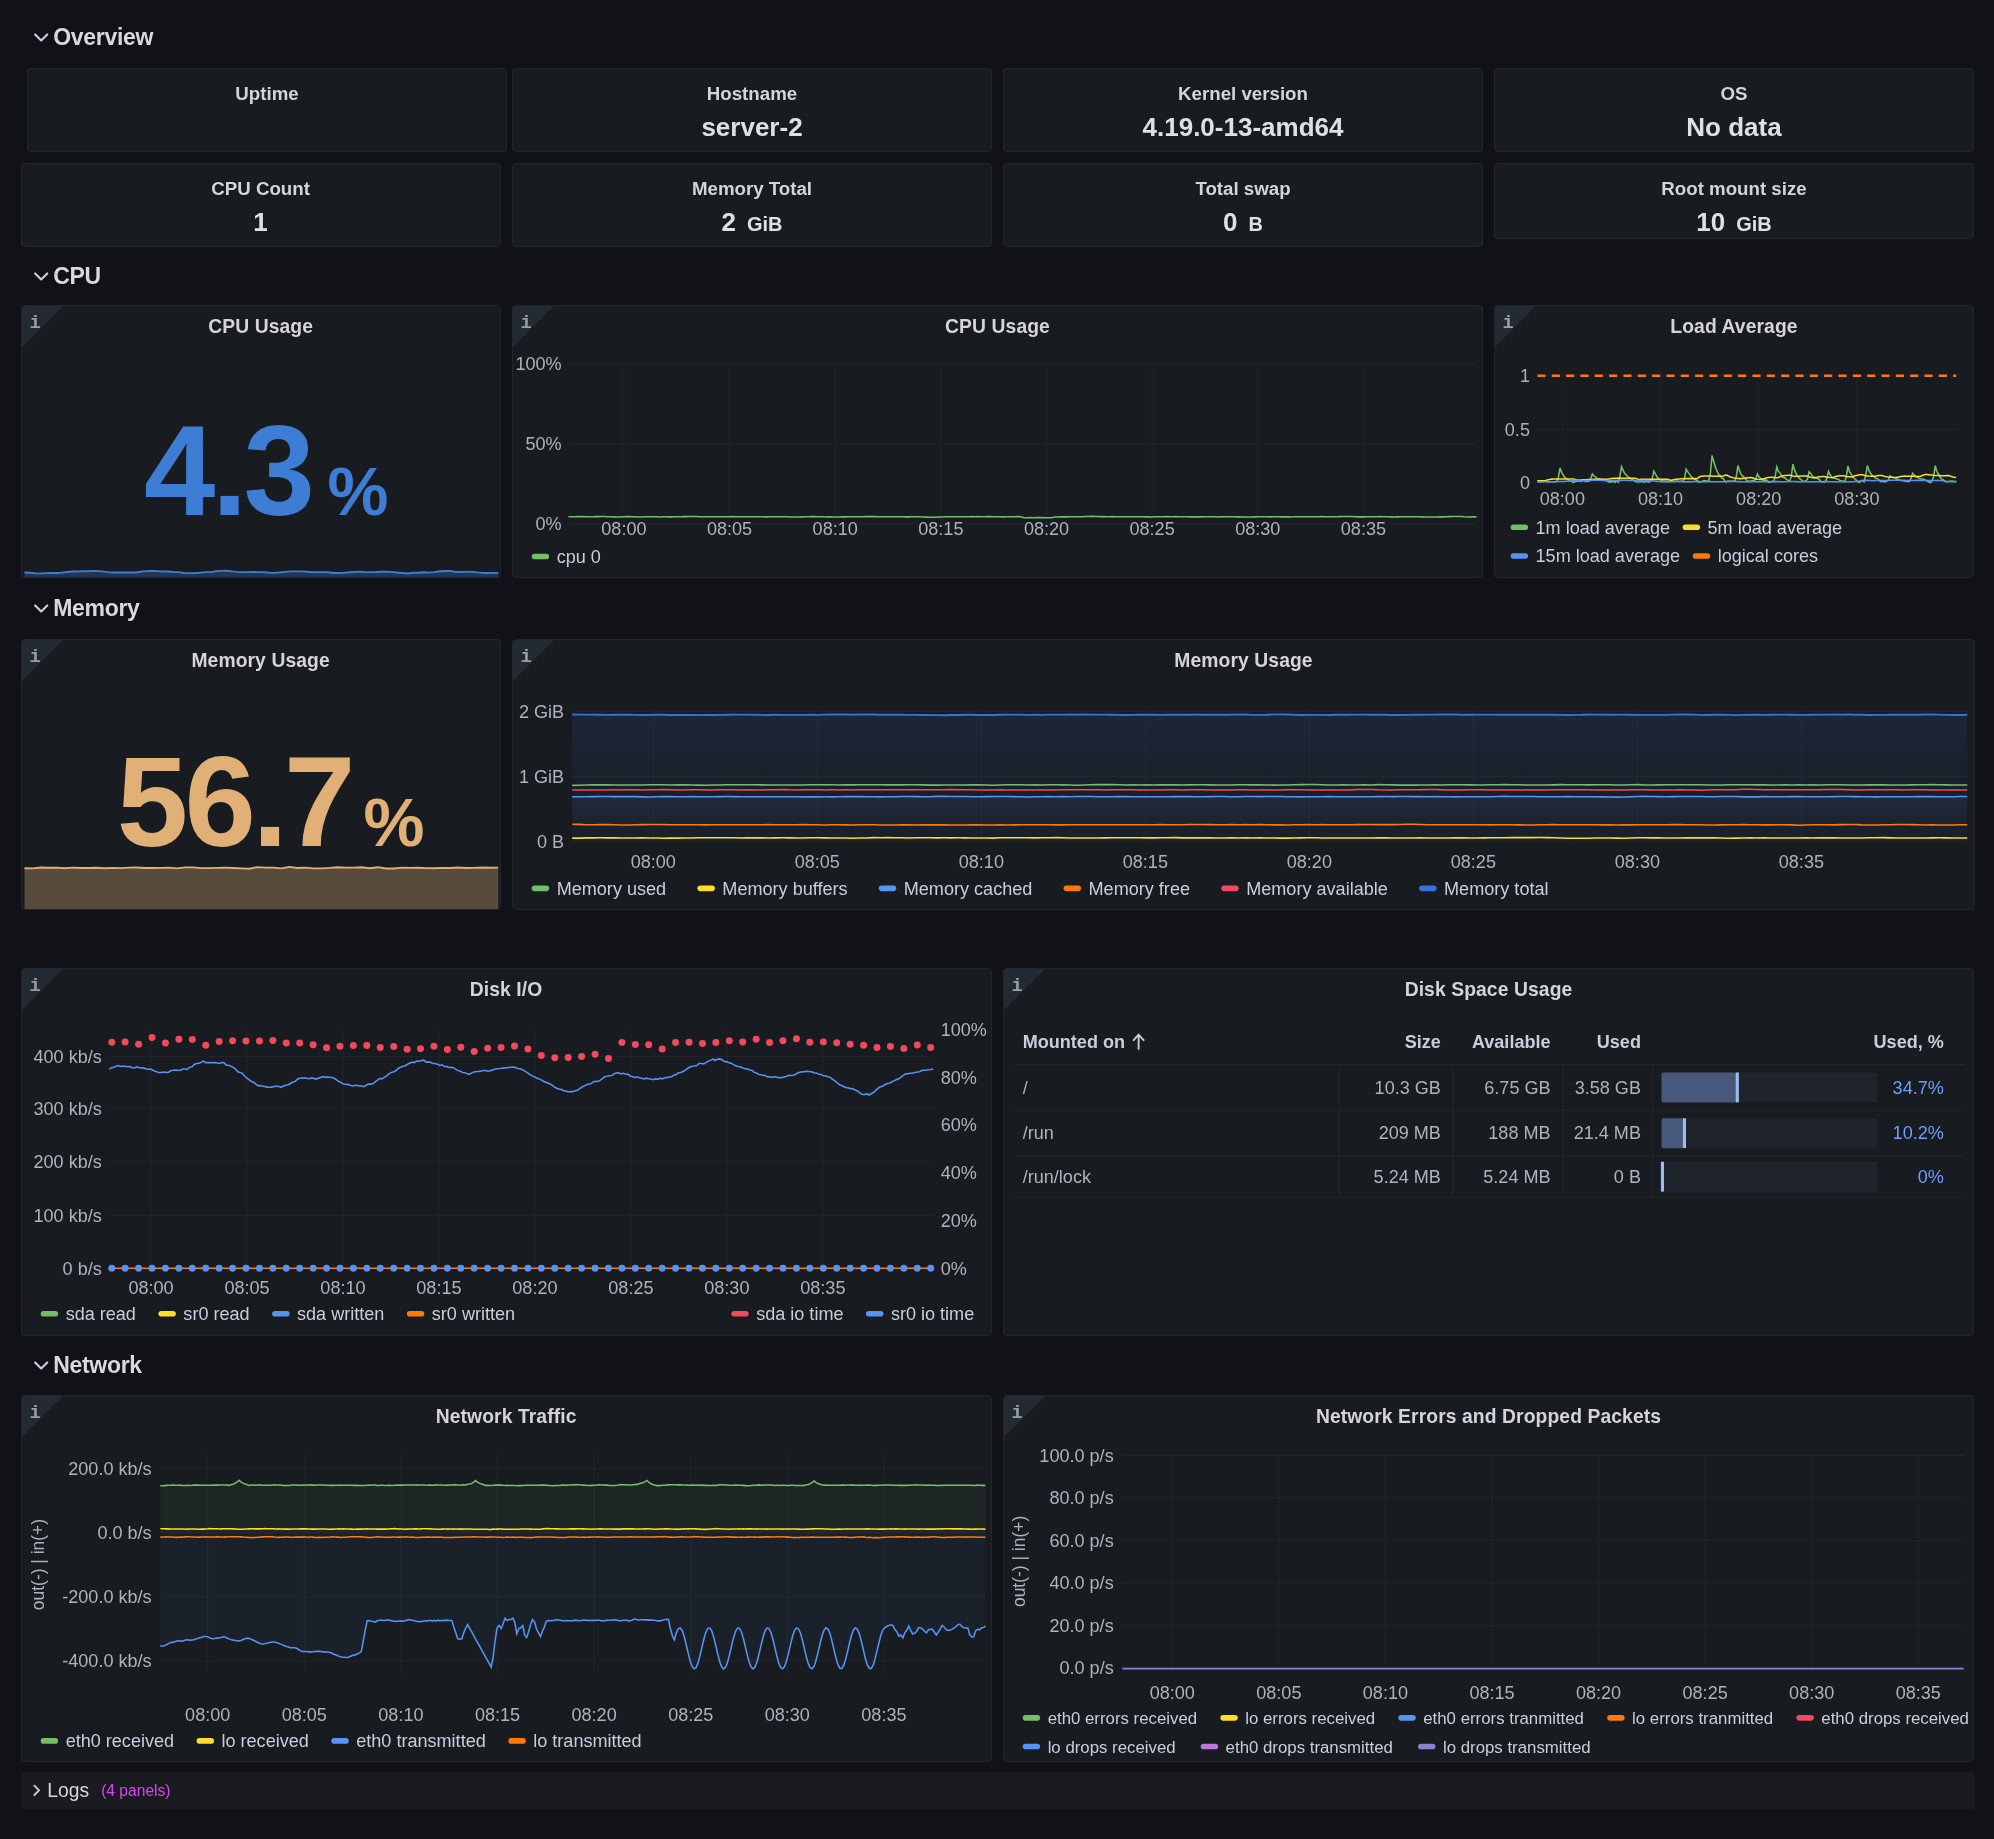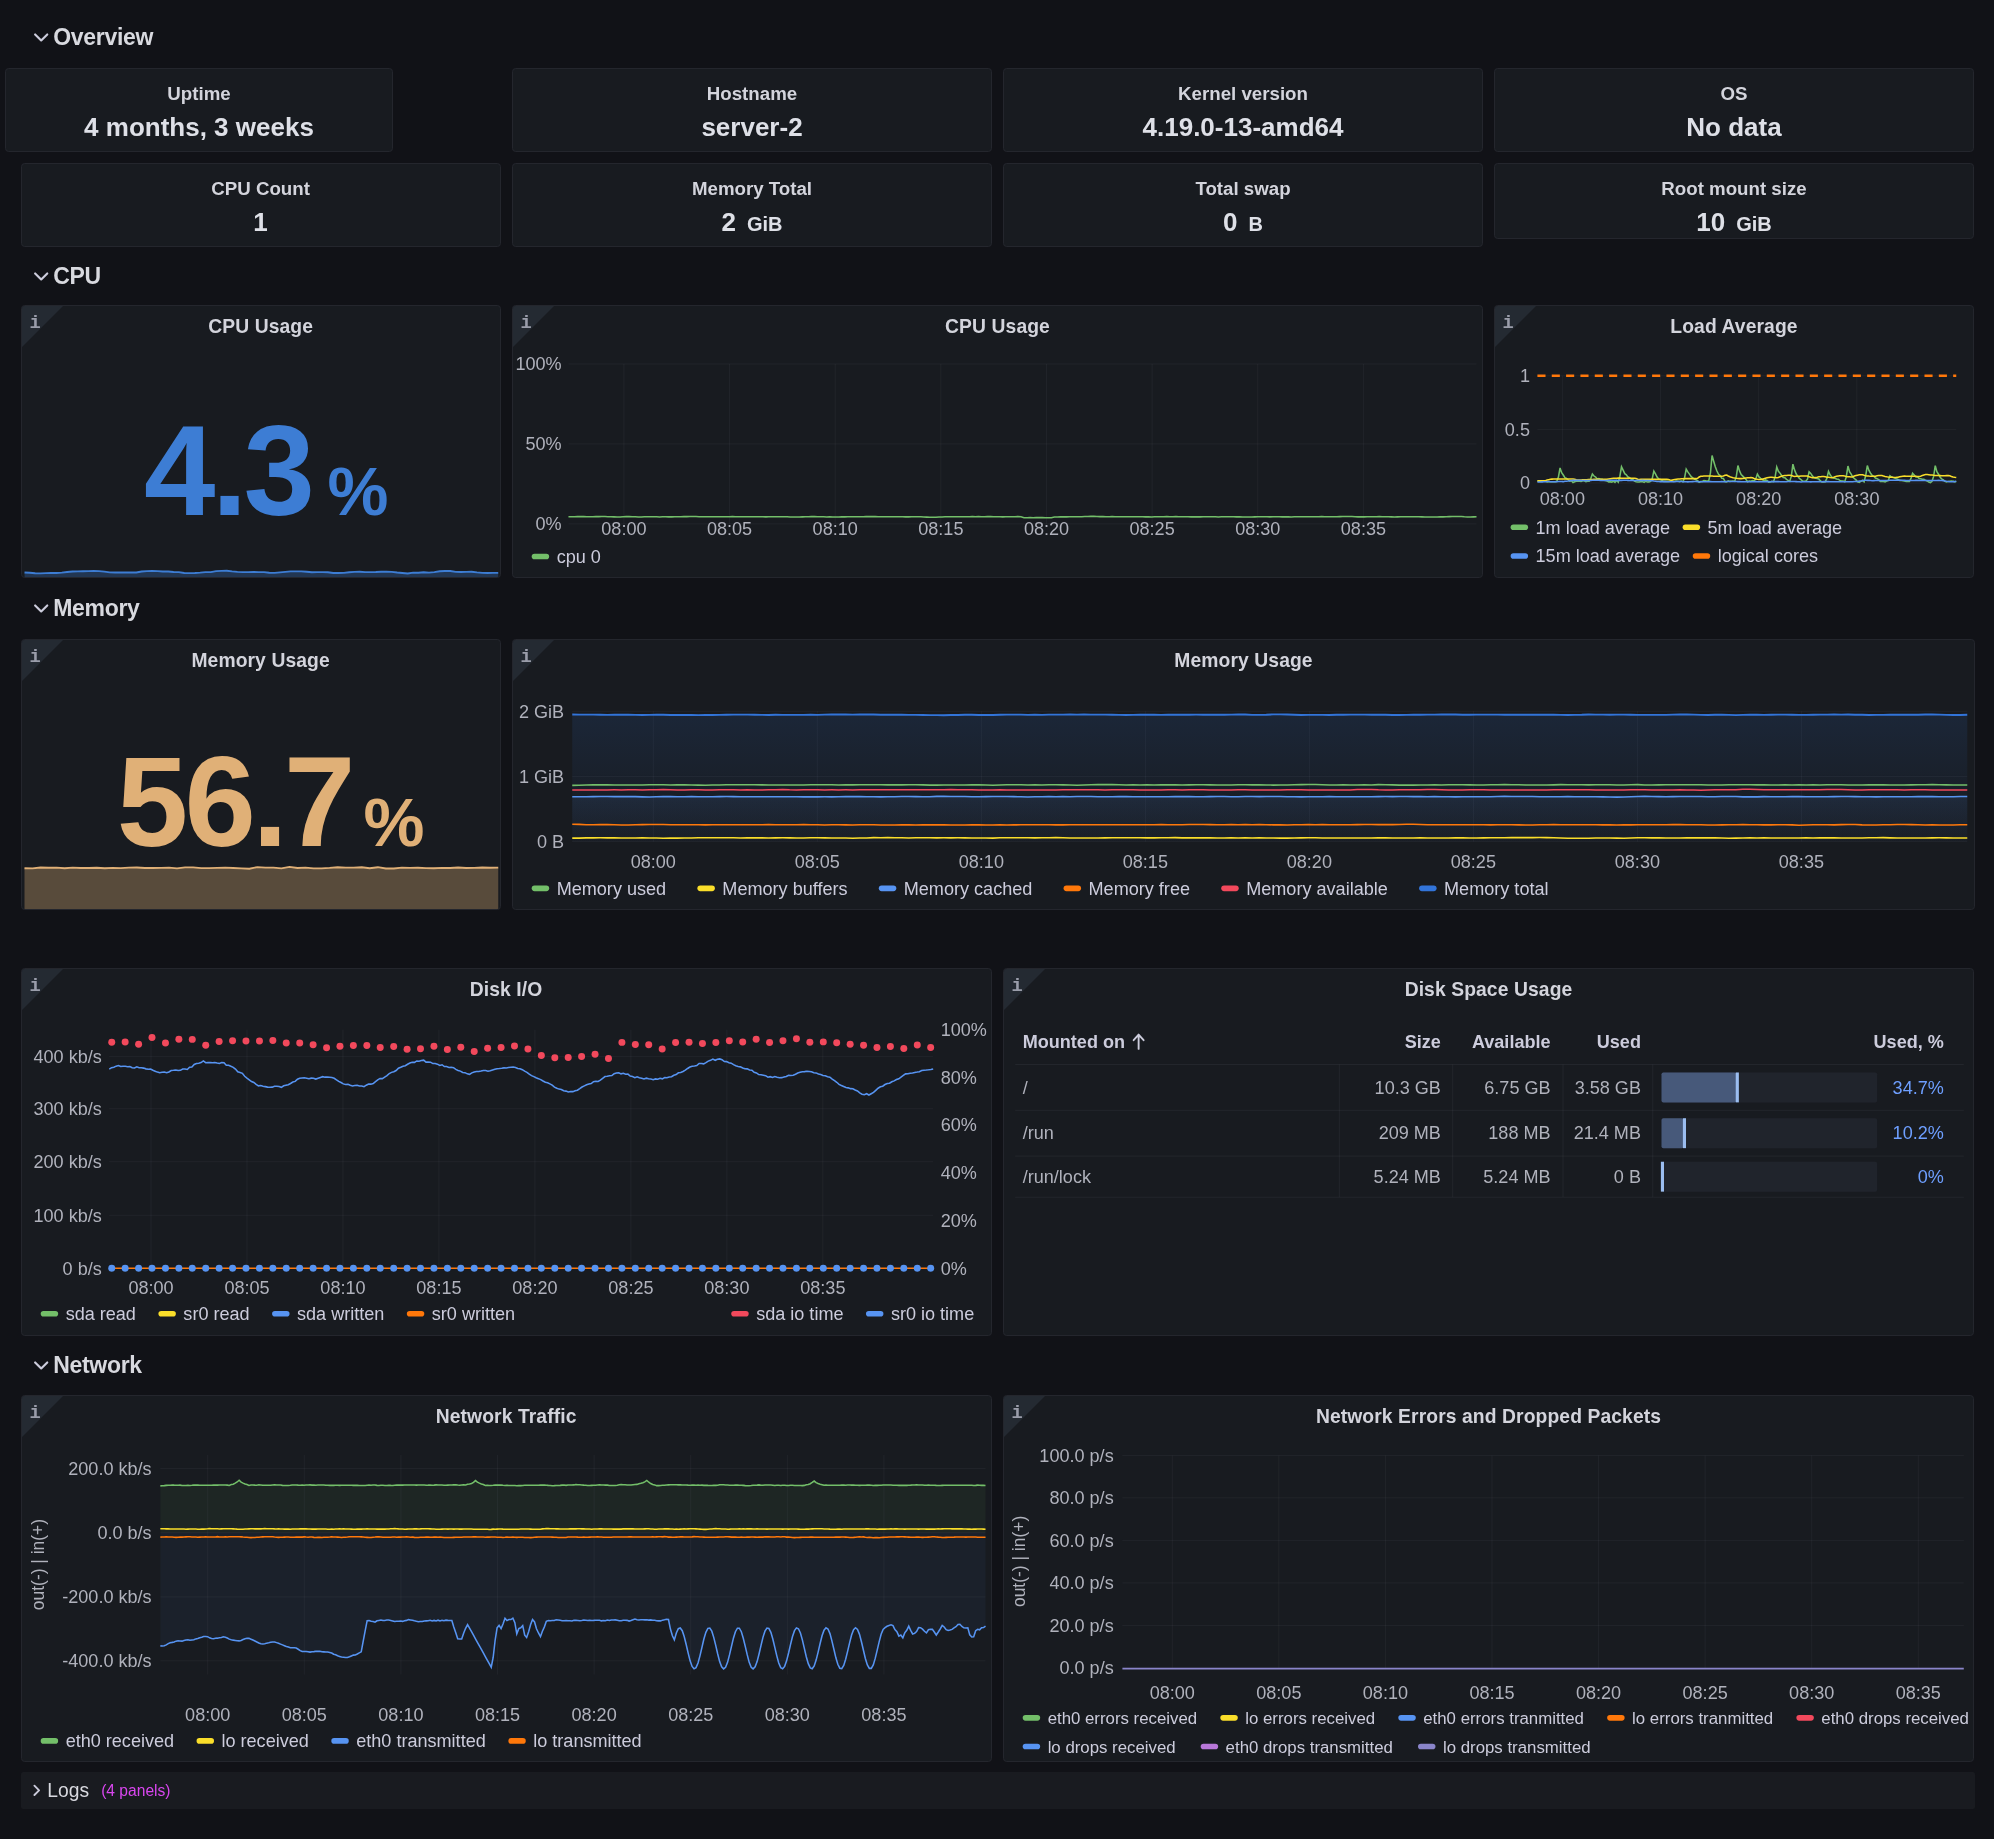--- a/index.html
+++ b/index.html
@@ -36,23 +36,22 @@
       <polyline points="5.5,9 12,15.5 18.5,9" fill="none" stroke="#ccccdc" stroke-width="2.3" stroke-linecap="round" stroke-linejoin="round"></polyline>
     </svg>
     <span>Disk</span>
   </div>
 <div class="sech" style="left:24px;top:1353px;height:25px">
     <svg width="22.4" height="22.4" viewBox="0 0 24 24" style="position:static">
       <polyline points="5.5,9 12,15.5 18.5,9" fill="none" stroke="#ccccdc" stroke-width="2.3" stroke-linecap="round" stroke-linejoin="round"></polyline>
     </svg>
     <span>Network</span>
   </div>
-<div class="panel" style="left:5px;top:68px;width:388px;height:84px">
+<div class="panel" style="left:27px;top:68px;width:480px;height:84px">
     <div class="stitle">Uptime</div>
-    <div class="sval">4 months, 3 weeks</div>
   </div>
 <div class="panel" style="left:512px;top:68px;width:480px;height:84px">
     <div class="stitle">Hostname</div>
     <div class="sval">server-2</div>
   </div>
 <div class="panel" style="left:1003px;top:68px;width:480px;height:84px">
     <div class="stitle">Kernel version</div>
     <div class="sval">4.19.0-13-amd64</div>
   </div>
 <div class="panel" style="left:1494px;top:68px;width:480px;height:84px">

